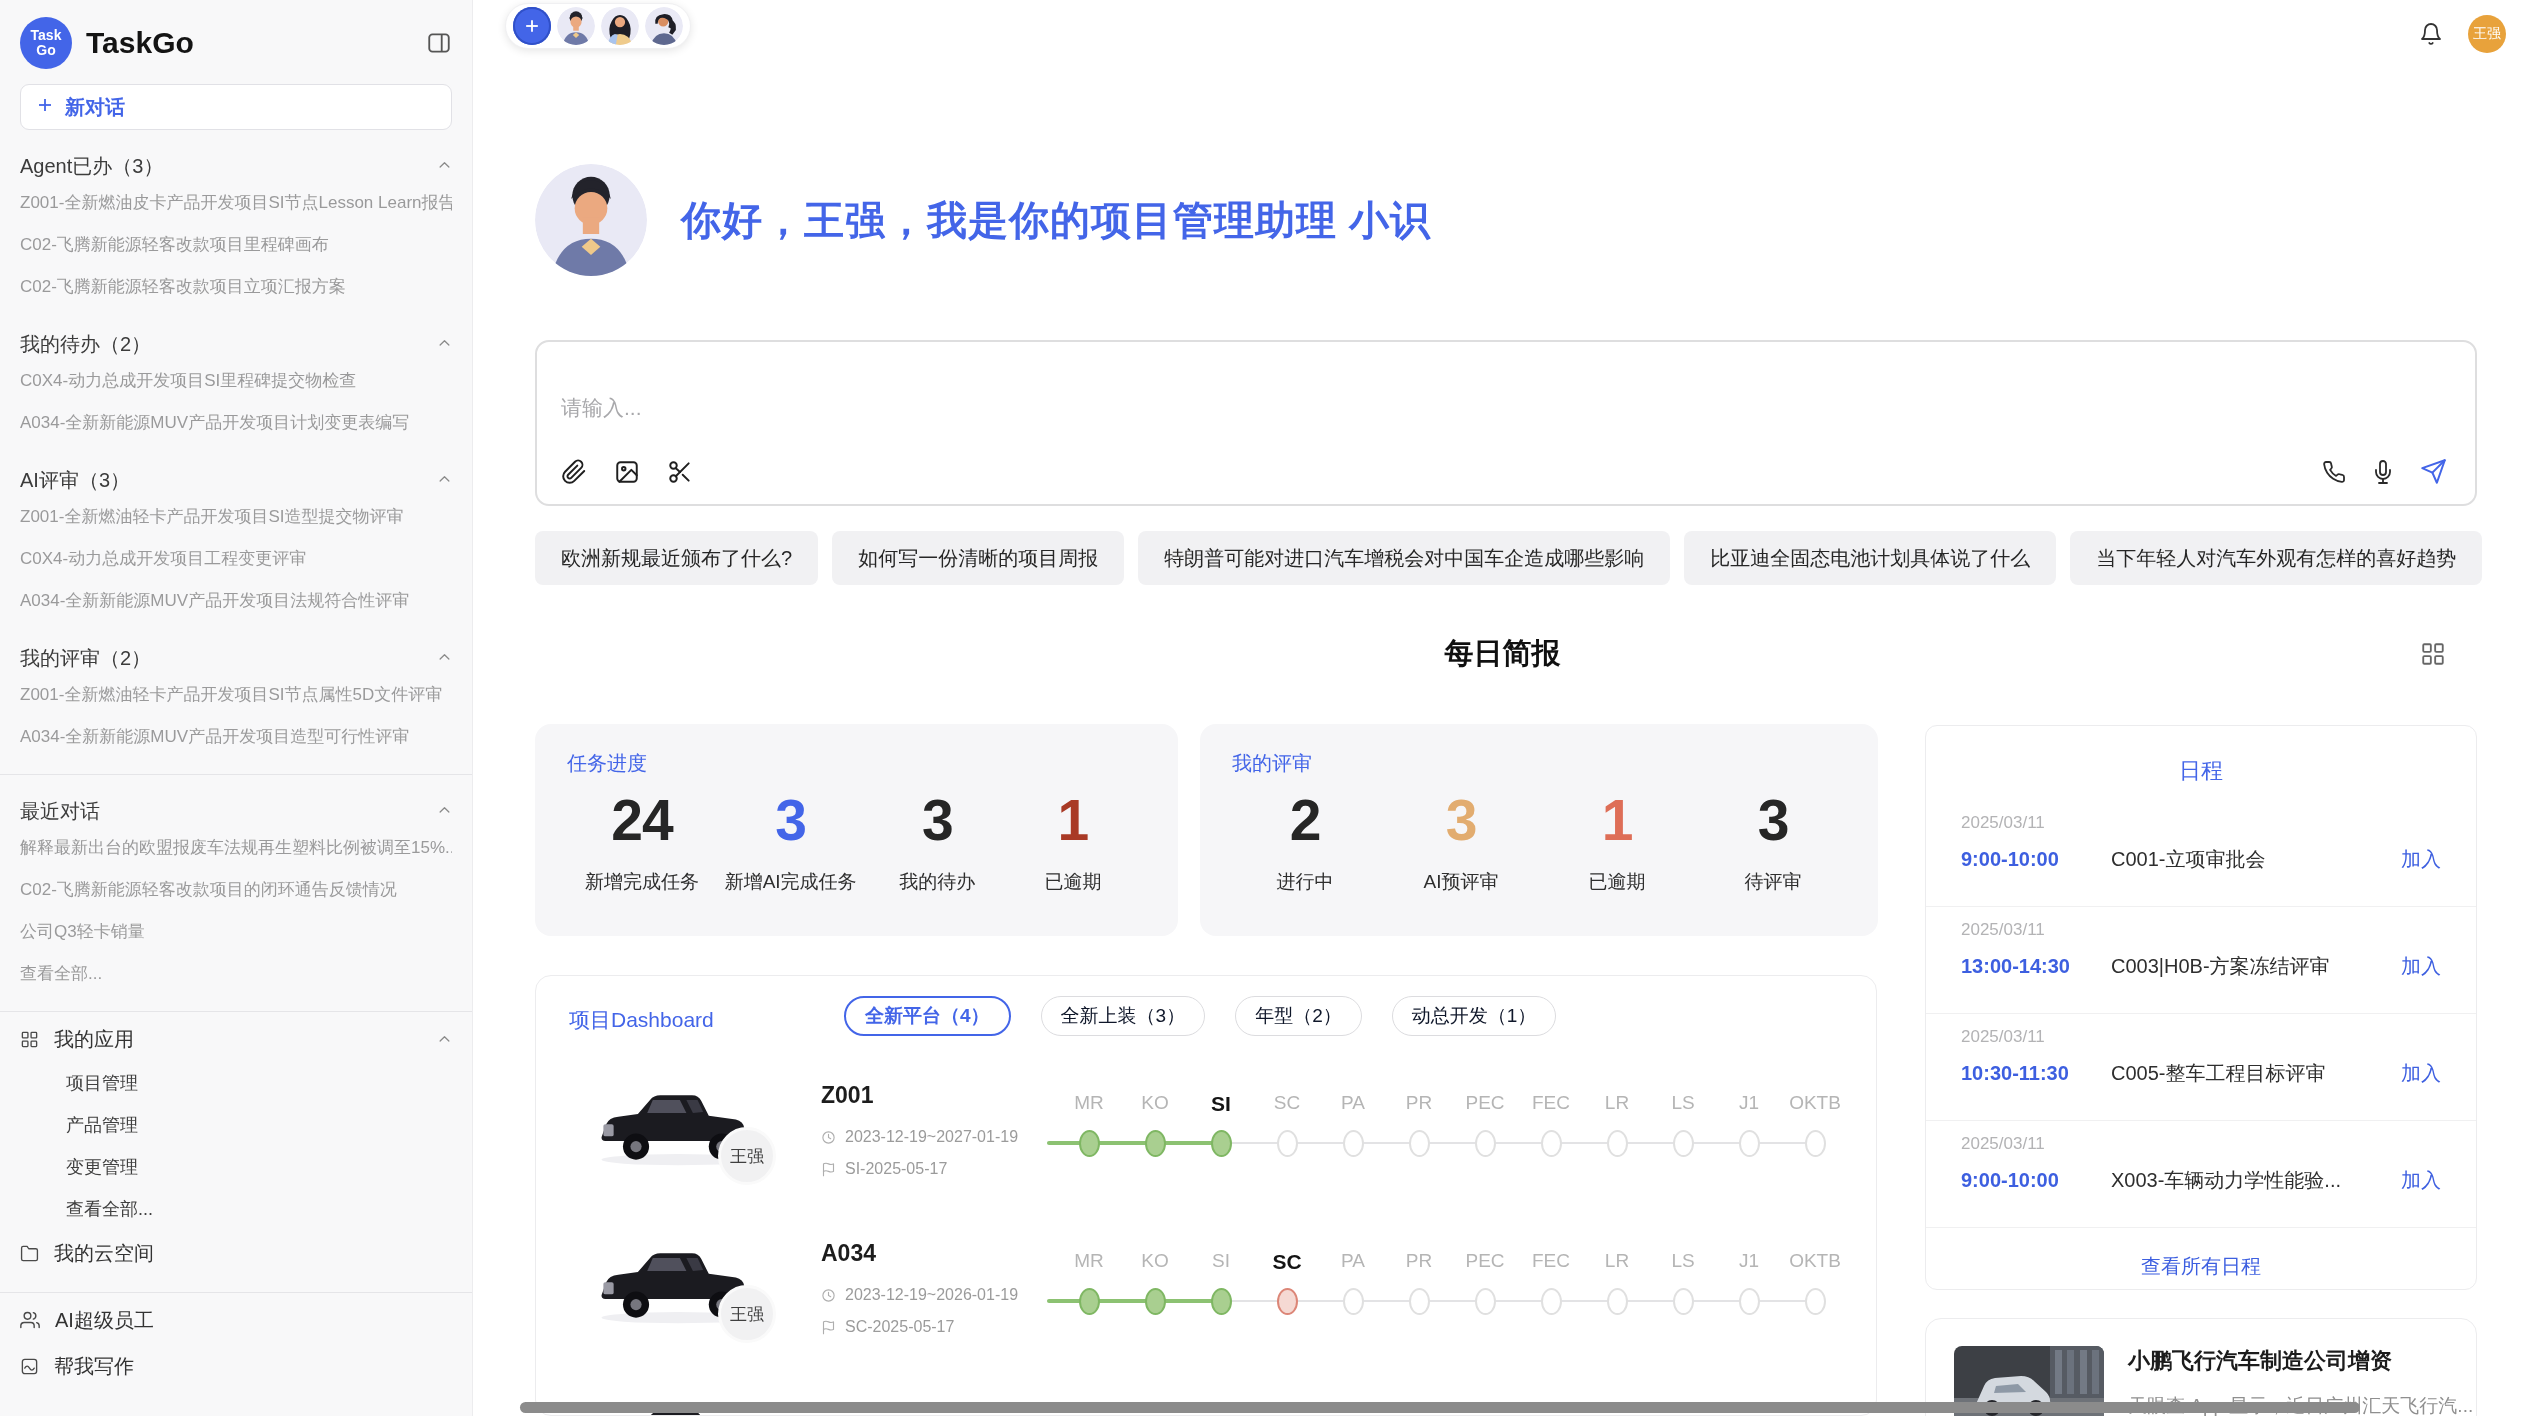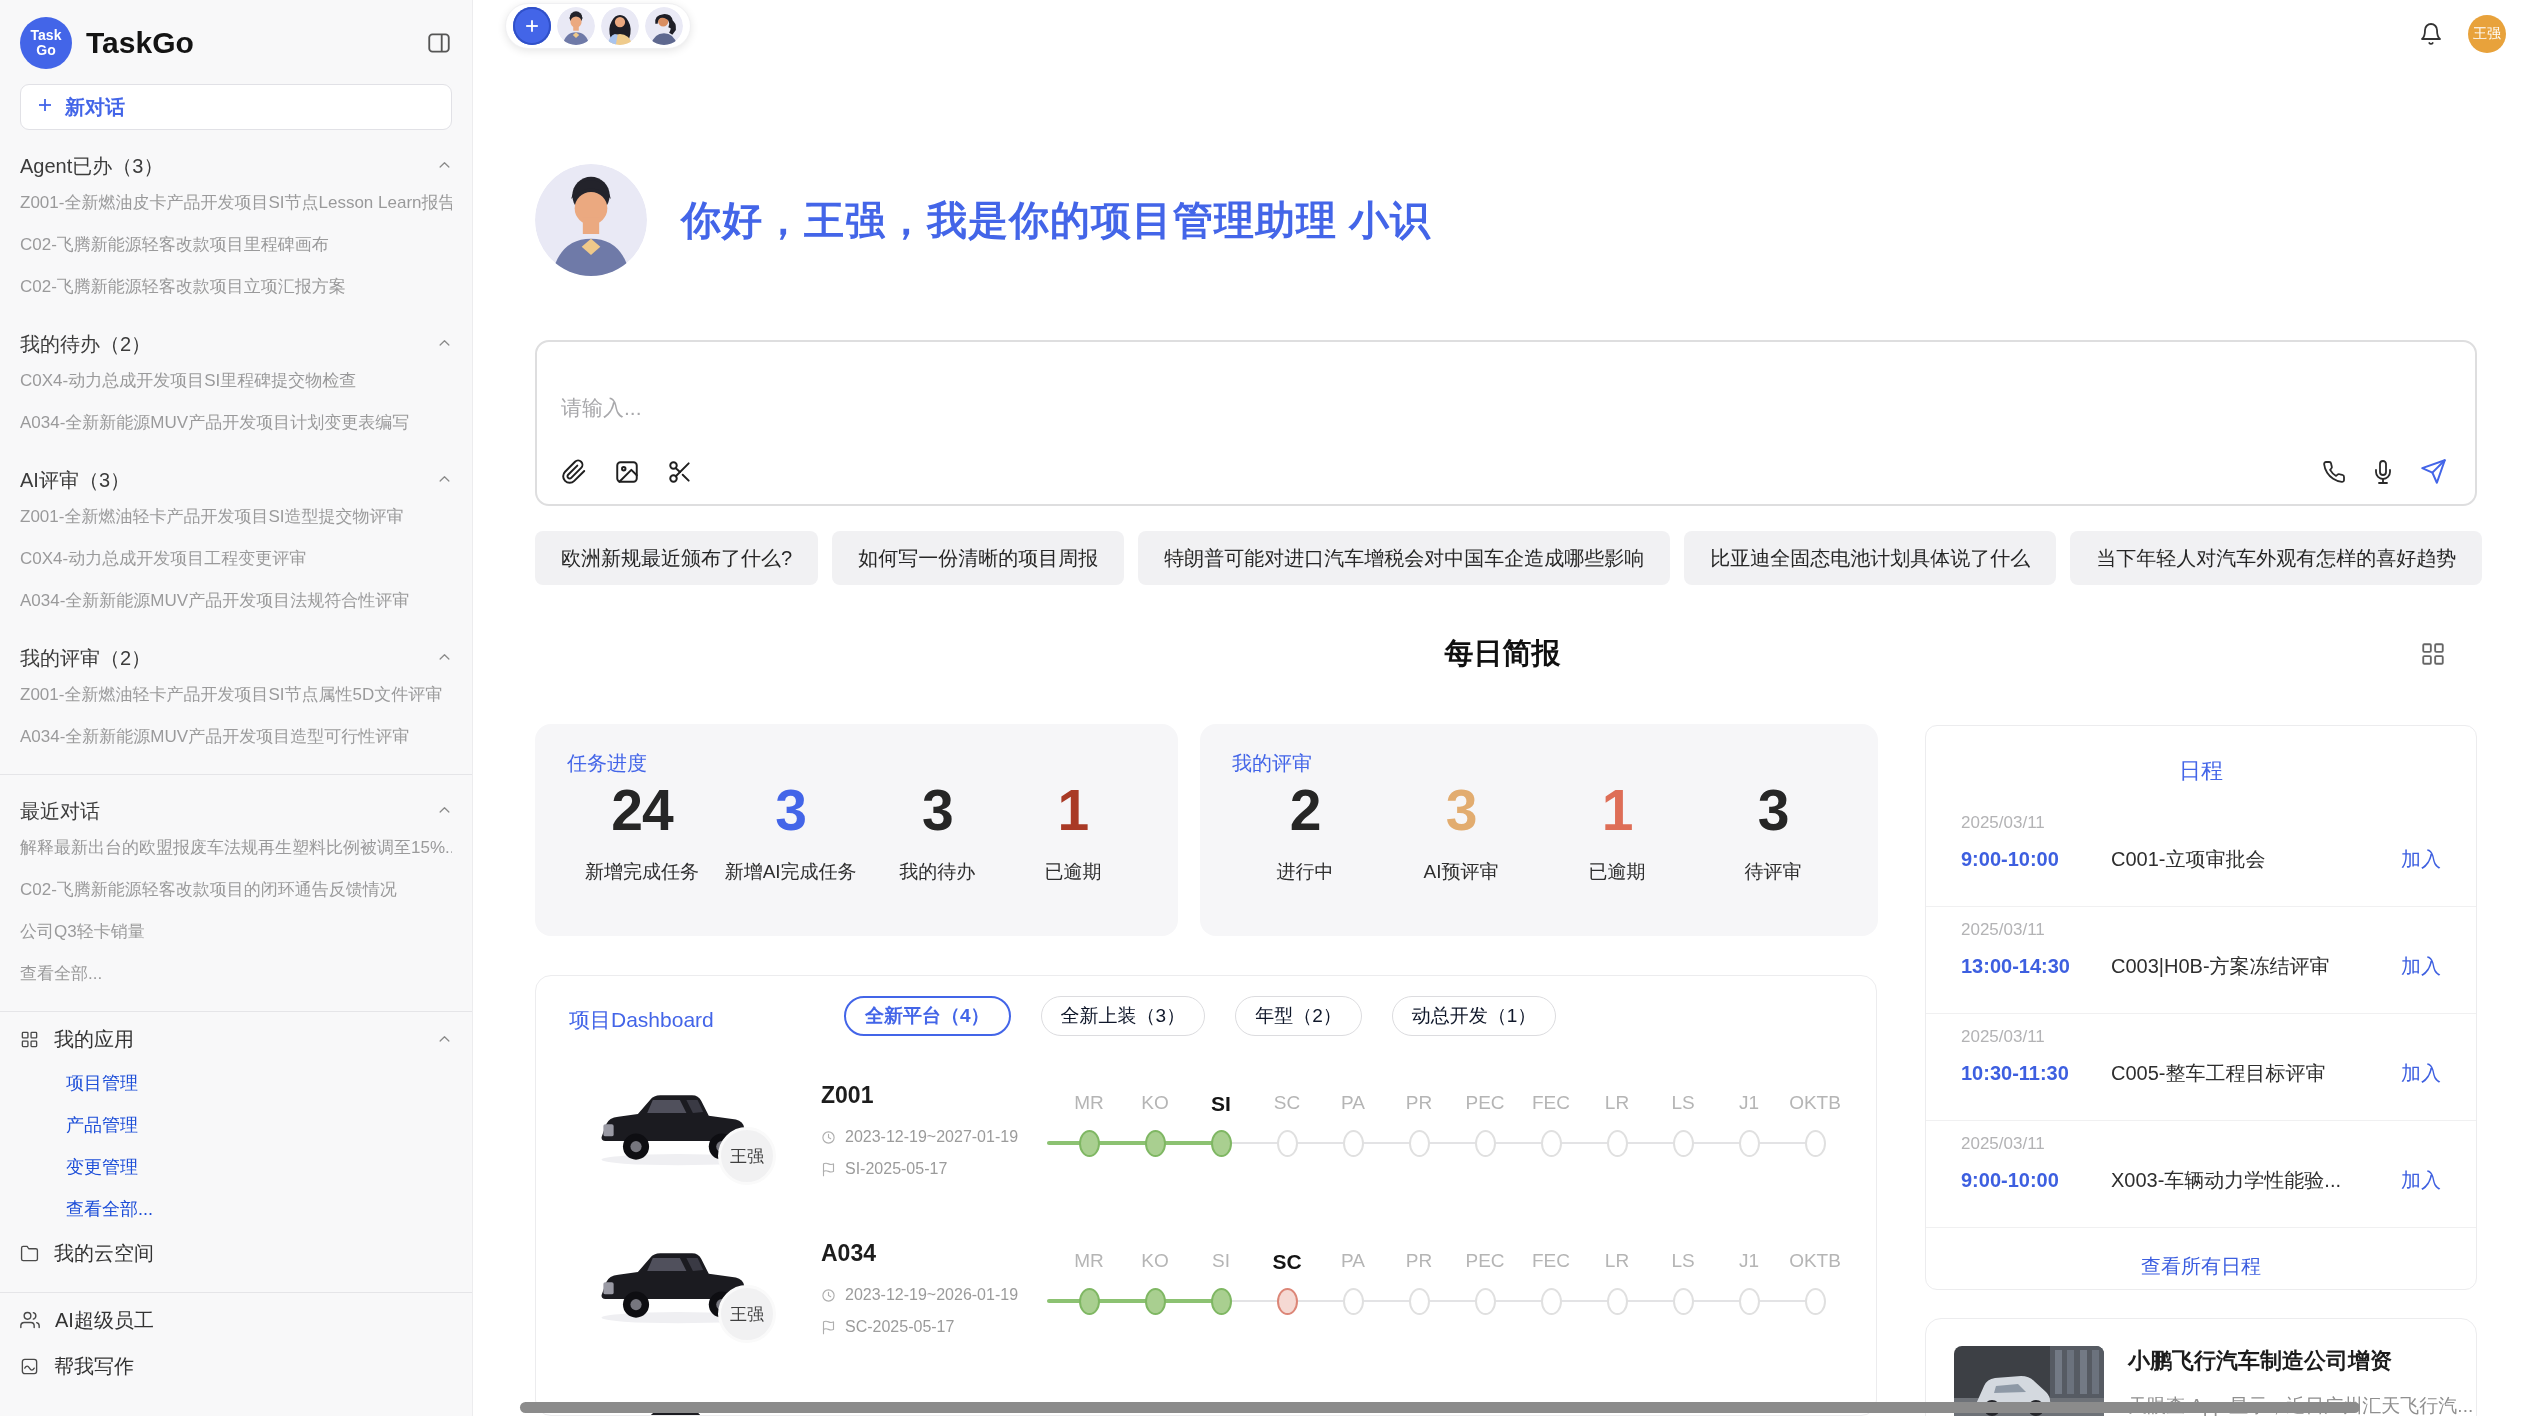--- a/index.html
+++ b/index.html
@@ -20,21 +20,21 @@
     color:#4365E8; font-size:20px; font-weight:600; cursor:pointer; }
   .sb-section-header { display:flex; align-items:center; justify-content:space-between;
     margin-top:20px; height:32px; font-size:20px; color:#3c3c3c; cursor:pointer; }
   .sb-item { height:42px; line-height:42px; font-size:17px; color:#9a9a9b;
     white-space:nowrap; overflow:hidden; cursor:pointer; }
   .sb-divider { height:1px; background:#e5e5e8; margin:16px -20px 4px; }
   .sb-row { display:flex; align-items:center; gap:15px; height:46px; font-size:20px;
     color:#333; cursor:pointer; }
   .sb-row .chev { margin-left:auto; display:flex; }
   .sb-row .ric { color:#4a4a4a; display:flex; }
-  .sb-sub { padding-left:46px; height:42px; line-height:42px; font-size:18px; color:#1d4ed8;
+  .sb-sub { padding-left:46px; height:42px; line-height:42px; font-size:18px; color:#404040;
     white-space:nowrap; overflow:hidden; cursor:pointer; }
 
   
   .main { position:absolute; left:473px; top:0; width:2059px; height:100%; background:#fff; }
 
   .topbar-pill { position:absolute; left:32px; top:3px; height:46px; border-radius:25px;
     background:#fff; border:1px solid #f0f0f2; box-shadow:0 2px 8px rgba(0,0,0,.10);
     display:flex; align-items:center; gap:6px; padding:0 7px; }
   .plus-btn { width:38px; height:38px; border-radius:50%; background:#4365E8; color:#fff;
     display:flex; align-items:center; justify-content:center; cursor:pointer; flex:none;
@@ -64,21 +64,21 @@
     border-radius:8px; font-size:20px; color:#262626; white-space:nowrap; cursor:pointer; flex:none; }
 
   .briefing-title { position:absolute; left:0; right:0; top:634px; text-align:center;
     font-size:29px; font-weight:700; color:#101010; }
   .briefing-grid { position:absolute; right:86px; top:641px; color:#666; cursor:pointer; }
 
   .stats-row { position:absolute; left:62px; top:724px; display:flex; gap:22px; }
   .stat-card { width:643px; height:212px; background:#f6f6f8; border-radius:16px; padding:26px 32px; }
   .stat-card.wide { width:678px; }
   .stat-title { font-size:20px; color:#4365E8; }
-  .stat-items { display:flex; justify-content:space-between; padding:0 18px; }
+  .stat-items { display:flex; justify-content:space-between; padding:0 18px; margin-top:10px; }
   .stat-item { text-align:center; min-width:110px; }
   .stat-value { font-size:57px; font-weight:600; letter-spacing:-1px; }
   .stat-label { margin-top:16px; font-size:19px; color:#2e2e2e; }
 
   .dash-card { position:absolute; left:62px; top:975px; width:1342px; height:441px;
     border:1px solid #ececee; border-radius:16px; background:#fff; overflow:hidden; }
   .dash-title { position:absolute; left:33px; top:30px; font-size:21px; color:#4365E8; }
   .dash-tabs { position:absolute; left:308px; top:20px; display:flex; gap:30px; }
   .tab { height:40px; border-radius:20px; border:1px solid #dcdcdf; color:#0f172a;
     font-size:19px; padding:0 19px; display:flex; align-items:center; background:#fff; cursor:pointer; }

